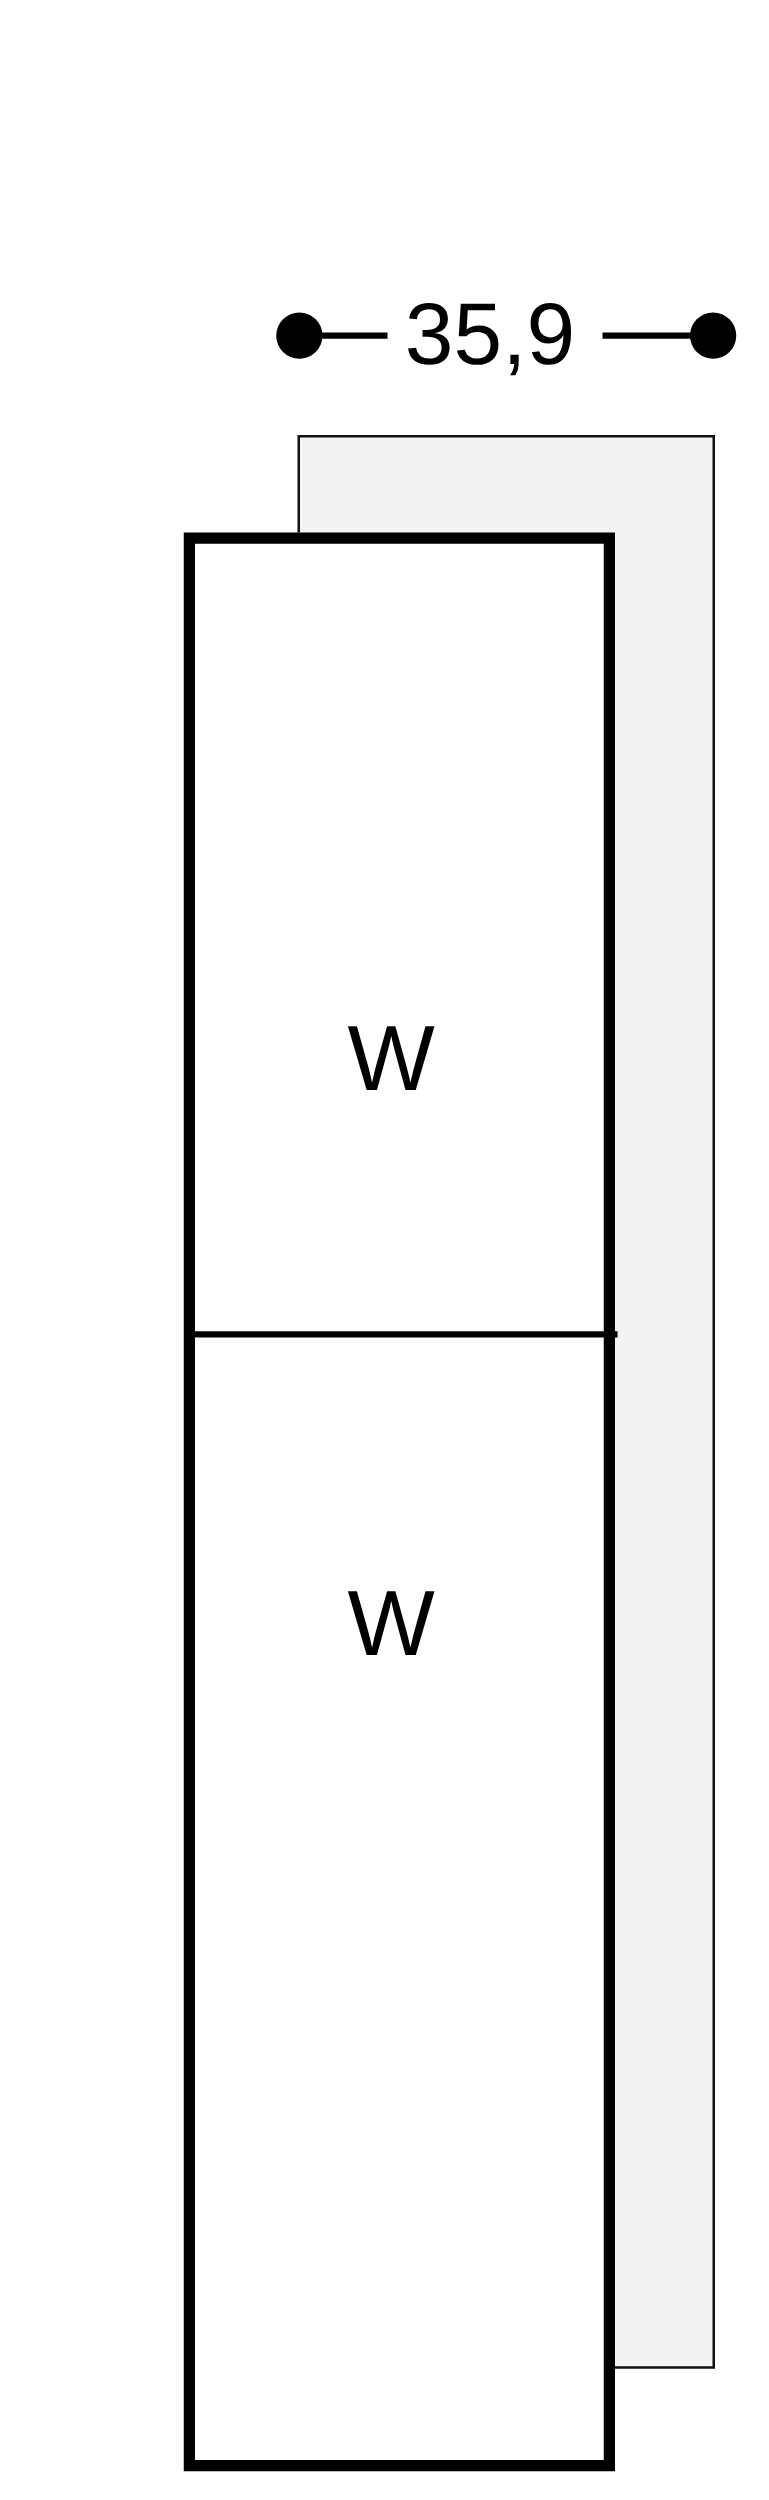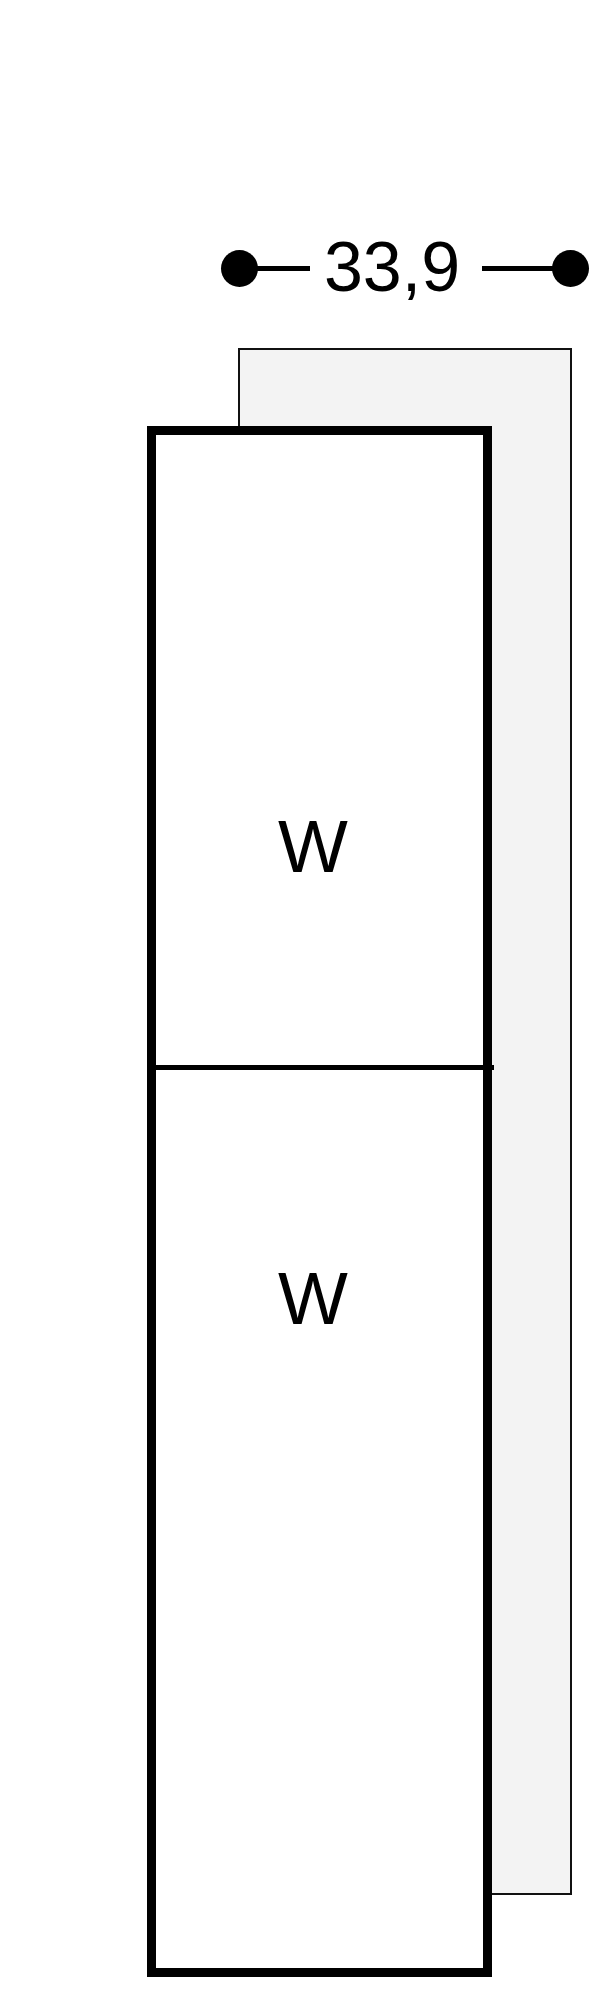--- a/index.html
+++ b/index.html
@@ -100,21 +100,21 @@
   .comp-label.bottom { top: 1253px; }
 </style>
 </head>
 <body>
 
 <div class="canvas">
 
   <div>
     <span class="dim-dot left"></span>
     <span class="dim-tick left"></span>
-    <span class="dim-label">33,9</span>
+    <span class="dim-label">35,9</span>
     <span class="dim-tick right"></span>
     <span class="dim-dot right"></span>
   </div>
 
   <div class="niche"></div>
 
   <div class="appliance"></div>
 
   <div class="divider"></div>
 

